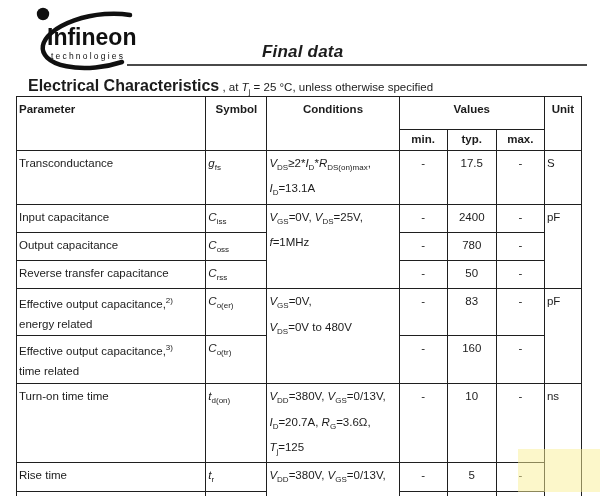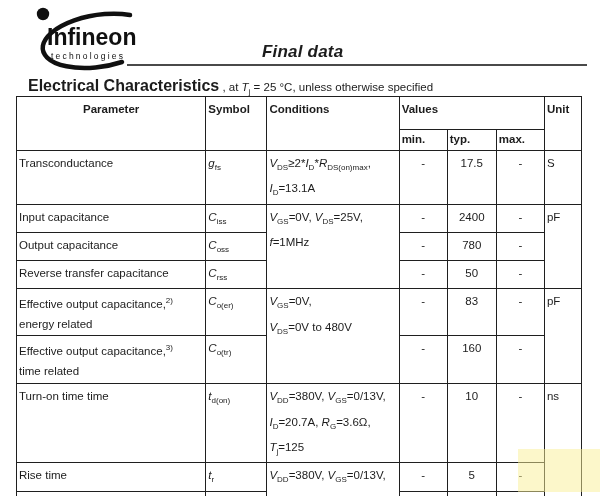--- a/index.html
+++ b/index.html
@@ -18,22 +18,22 @@
   .ec-table{
     position:absolute;left:16px;top:96px;width:566px;
     border-collapse:collapse;table-layout:fixed;
     border:1.5px solid #1f1f1f;border-bottom-width:2px;
   }
   .ec-table td{
     border:1px solid #1f1f1f;vertical-align:top;
     padding:2px 2px 0 2px;font-size:11.5px;line-height:20px;overflow:hidden;
   }
   .hcell{font-weight:bold;padding-top:6px;}
-  .center{text-align:left;}
-  .pl{padding-left:9px;text-align:center;}
+  .center{text-align:center;}
+  .pl{padding-left:9px;}
   .pcell{padding-left:9px;}
   .sym{padding-left:6px;margin-top:22px;}
   .cond{padding-left:6px;font-size:10px;line-height:21px;}
   .val{text-align:center;}
   .unit{padding-left:5px;}
   sub{font-size:8px;}
   sup{font-size:8px;}
   .hb{border-bottom-width:2px;}      
   .gt{border-top-width:2px;}         
   .h19{height:19px;} .h20{height:20px;} .h23{height:23px;} .h30{height:30px;}

